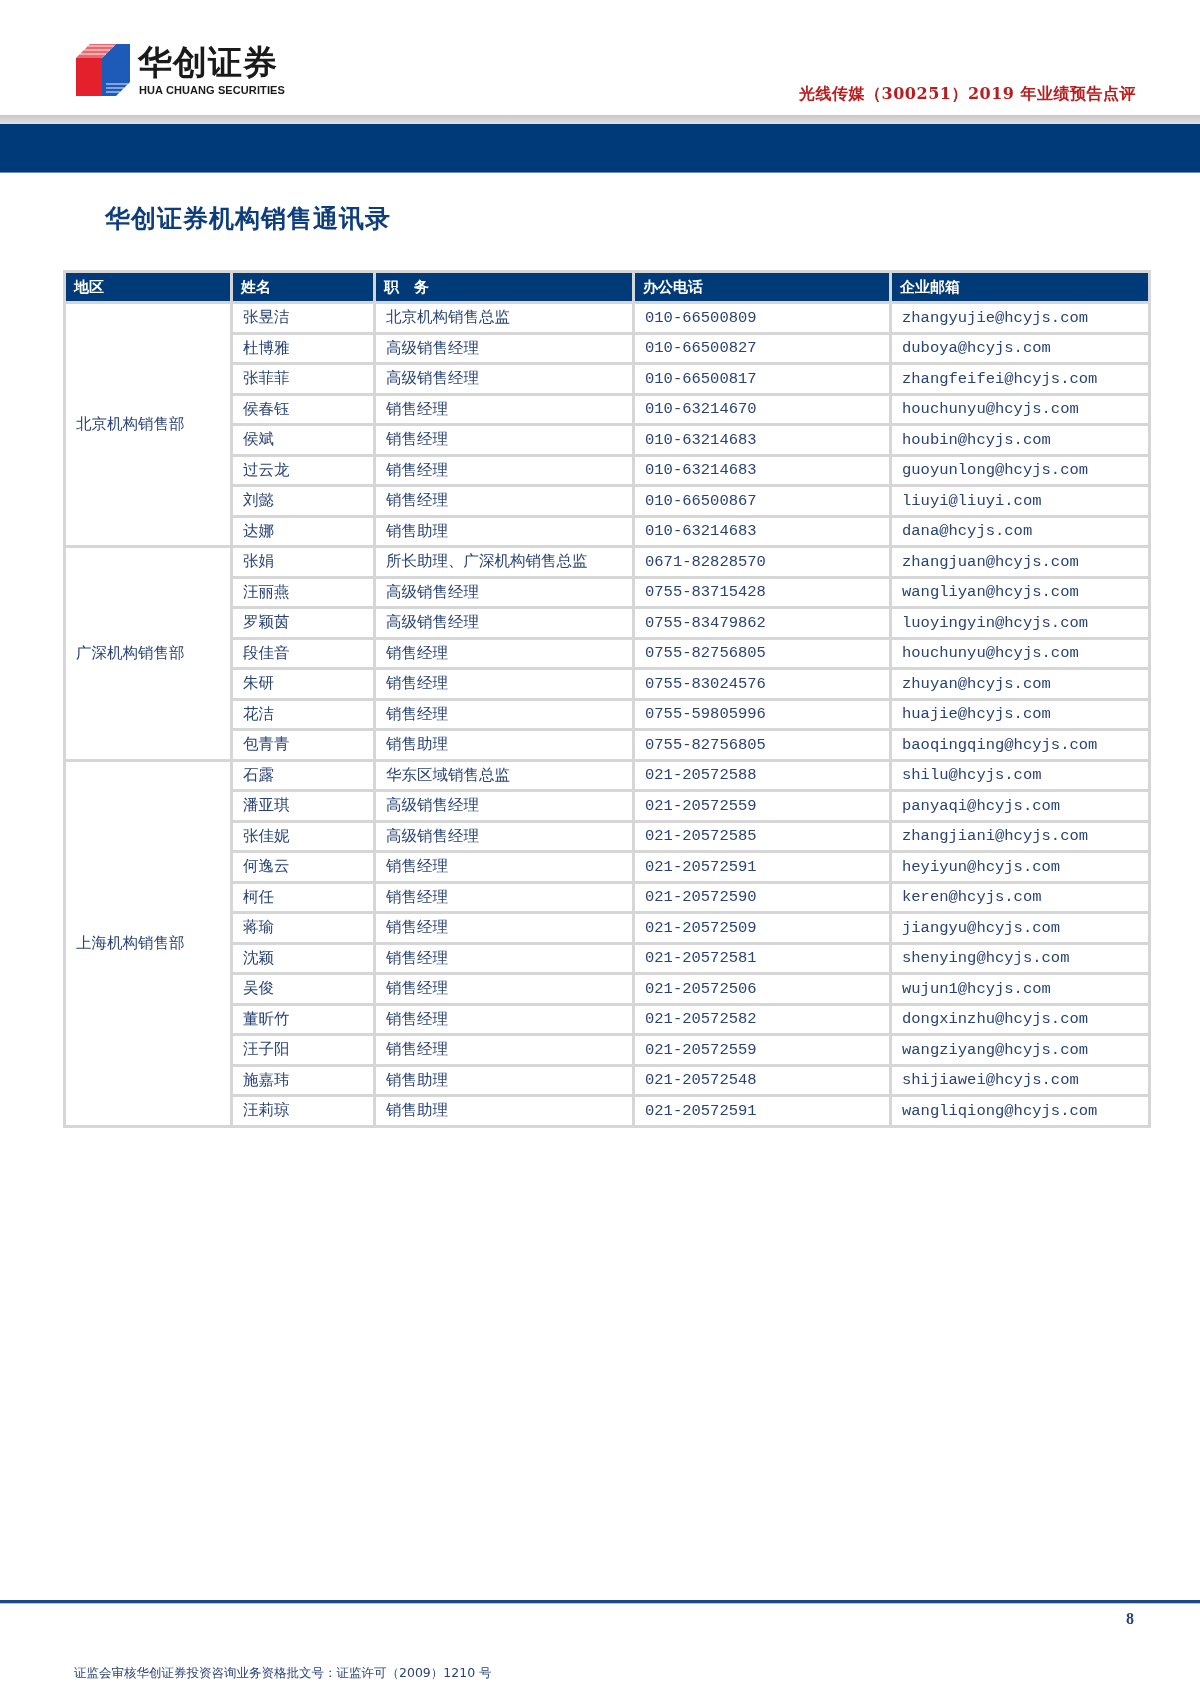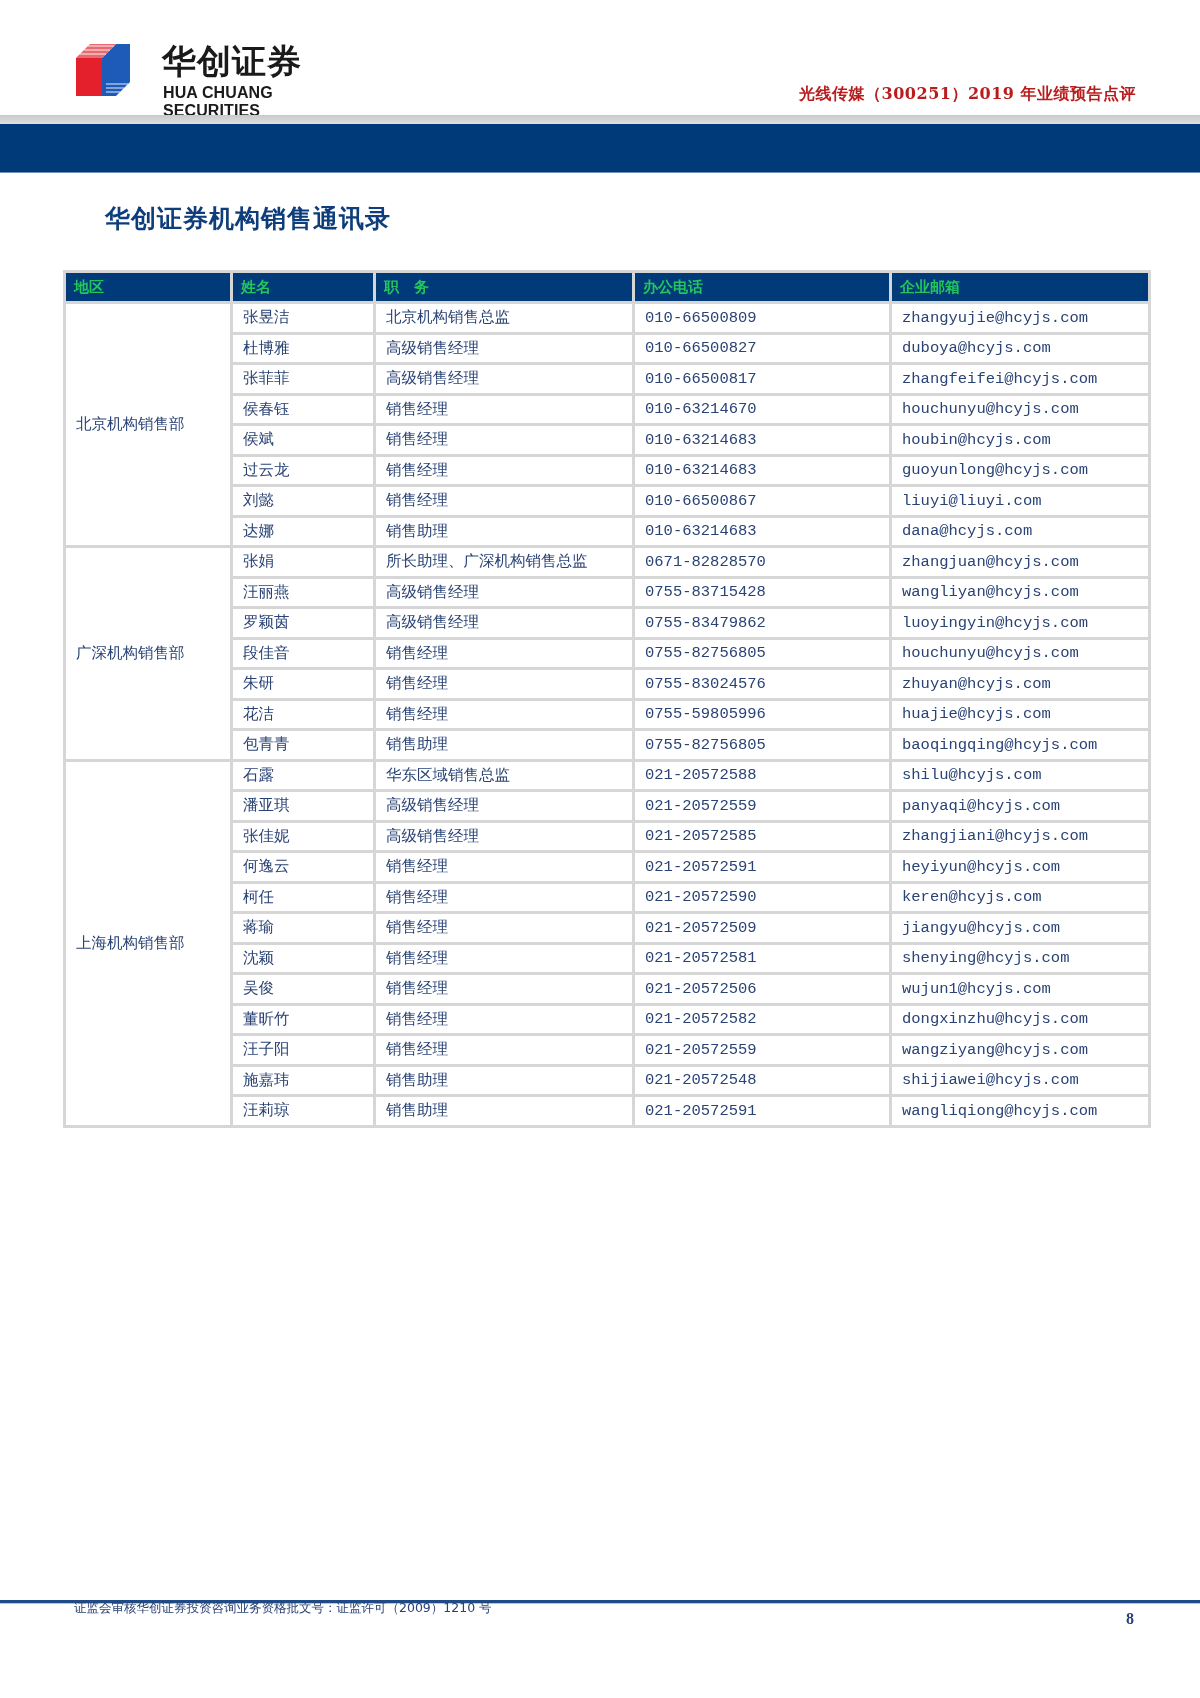--- a/index.html
+++ b/index.html
@@ -1,43 +1,43 @@
 <!DOCTYPE html>
 <html><head>
 <meta charset="utf-8">
 <style>
   html, body { margin: 0; padding: 0; background: #ffffff; }
   body { width: 1200px; height: 1698px; position: relative; overflow: hidden;
          font-family: "DejaVu Serif", "Liberation Serif", serif; color: #1f3a6e; }
   .logo { position: absolute; left: 76px; top: 42px; height: 56px; width: 240px; }
   .logo-mark { position: absolute; left: 0; top: 2px; width: 54px; height: 52px; }
-  .logo-cn { position: absolute; left: 62px; top: 0px; font-family: Liberation Serif, serif;
-             font-weight: bold; font-size: 34px; letter-spacing: 1px; color: #1a1a1a; line-height: 40px; margin-left: 24px; }
+  .logo-cn { position: absolute; left: 62px; top: 0px; font-family: Liberation Sans, sans-serif;
+             font-weight: bold; font-size: 34px; letter-spacing: 1px; color: #1a1a1a; line-height: 40px; }
   .logo-en { position: absolute; left: 63px; top: 42px; font-family: "Liberation Sans", sans-serif;
-             font-weight: bold; font-size: 16px; color: #1a1a1a; letter-spacing: 0.1px; margin-left: 24px; }
+             font-weight: bold; font-size: 11px; color: #1a1a1a; letter-spacing: 0.1px; }
   .report-title { position: absolute; right: 64px; top: 84px; font-family: "DejaVu Serif", serif;
                   font-weight: bold; font-size: 16px; color: #b91c1c; letter-spacing: 0.5px; }
   .gray-strip { position: absolute; left: 0; top: 115px; width: 1200px; height: 9px;
                 background: linear-gradient(#c9c9c9, #e0e0e0); }
   .navy-bar { position: absolute; left: 0; top: 124px; width: 1200px; height: 48px; background: #003a78;
               border-bottom: 1px solid #6f8fb6; }
   .section-title { position: absolute; left: 74px; top: 202px; font-family: "DejaVu Sans", sans-serif;
                    font-weight: bold; font-size: 25px; color: #0e3d7c; letter-spacing: 1px; margin-left: 31px; }
   table.contacts { position: absolute; left: 63px; top: 270px; width: 1085px; border-collapse: collapse;
                    table-layout: fixed; }
   table.contacts th, table.contacts td { border: 3px solid #d6d6d6; }
-  table.contacts th { background: #003a78; color: #22c55e; height: 28px; text-align: left;
+  table.contacts th { background: #003a78; color: #ffffff; height: 28px; text-align: left;
                       padding: 0 8px; font-family: "DejaVu Sans", sans-serif; font-weight: bold; font-size: 15px; }
   table.contacts td { height: 27.5px; padding: 0 10px; font-size: 15.5px; color: #2a4375; white-space: nowrap; }
   td.region { vertical-align: middle; padding-left: 10px; font-family: "DejaVu Sans", sans-serif; font-size: 15px; }
   td.cn { font-family: Liberation Sans, sans-serif; font-size: 15px; }
   td.latin { font-family: Liberation Mono, monospace; font-size: 16.5px; }
   .footer-line { position: absolute; left: 0; top: 1600px; width: 1200px; height: 3px;
                  background: #1e4a86; border-bottom: 1px solid #b8c6da; }
-  .footer-text { position: absolute; left: 74px; top: 1600px; font-family: "DejaVu Sans", sans-serif;
+  .footer-text { position: absolute; left: 74px; top: 1665px; font-family: "DejaVu Sans", sans-serif;
                  font-size: 12.5px; color: #2a4375; }
   .page-num { position: absolute; left: 1126px; top: 1610px; font-family: "Liberation Serif", serif;
               font-weight: bold; font-size: 16px; color: #2a4375; }
 </style>
 </head>
 <body>
 
 <div class="logo">
   <svg class="logo-mark" viewBox="0 0 54 52" width="54" height="52">
     <polygon points="0,14 14,0 54,0 54,38 40,52 0,52" fill="#f2f2f2"></polygon>

